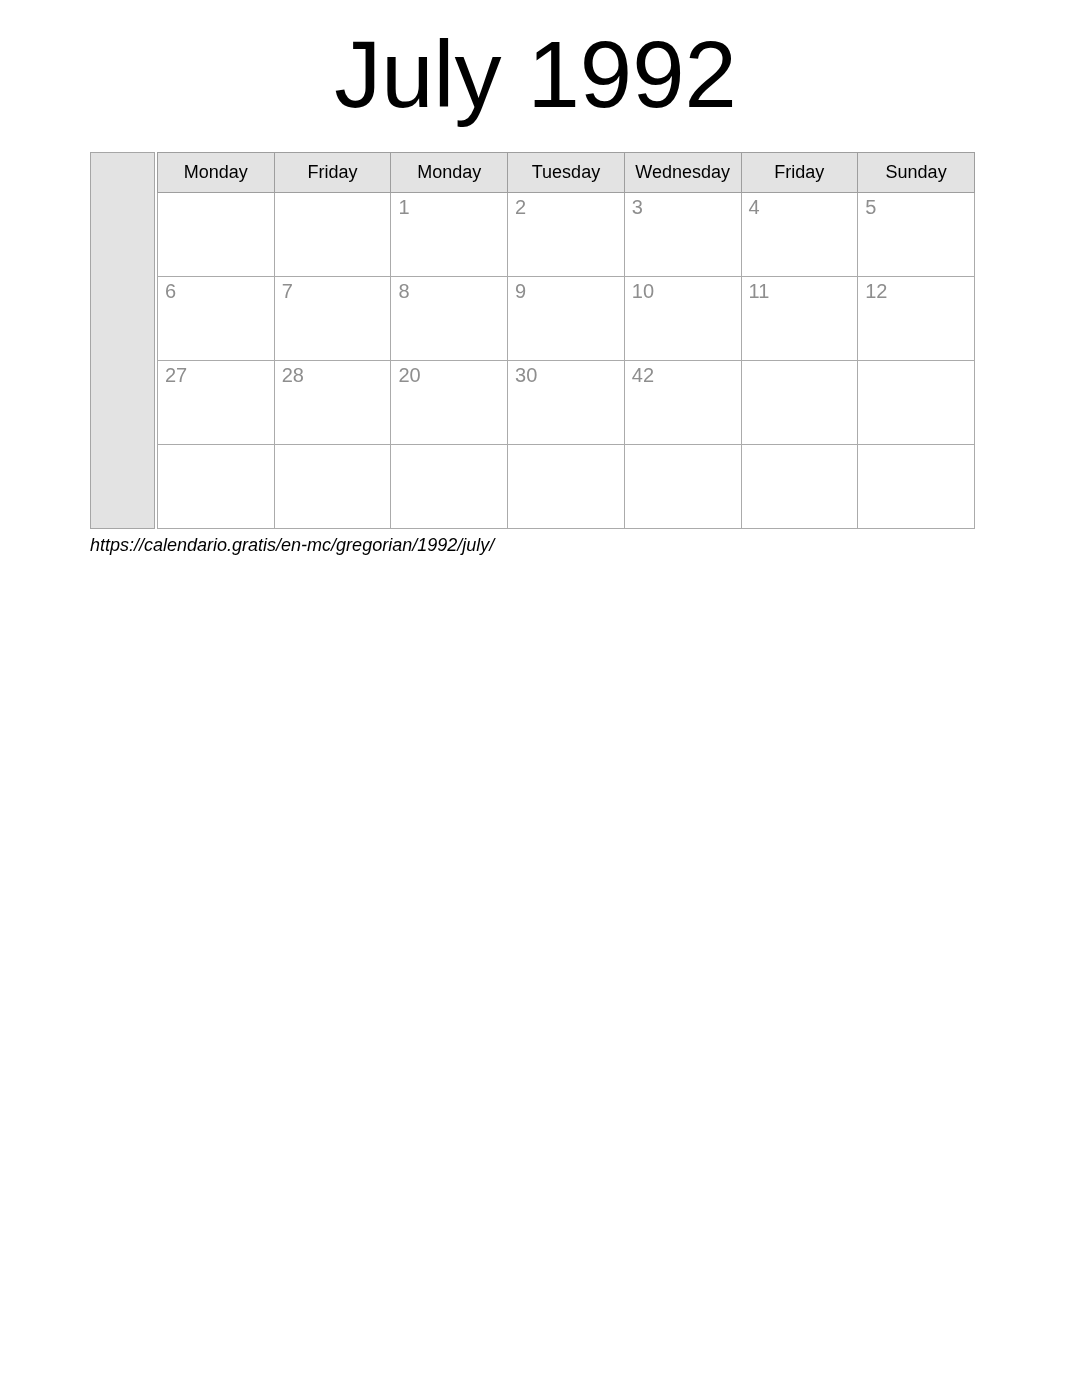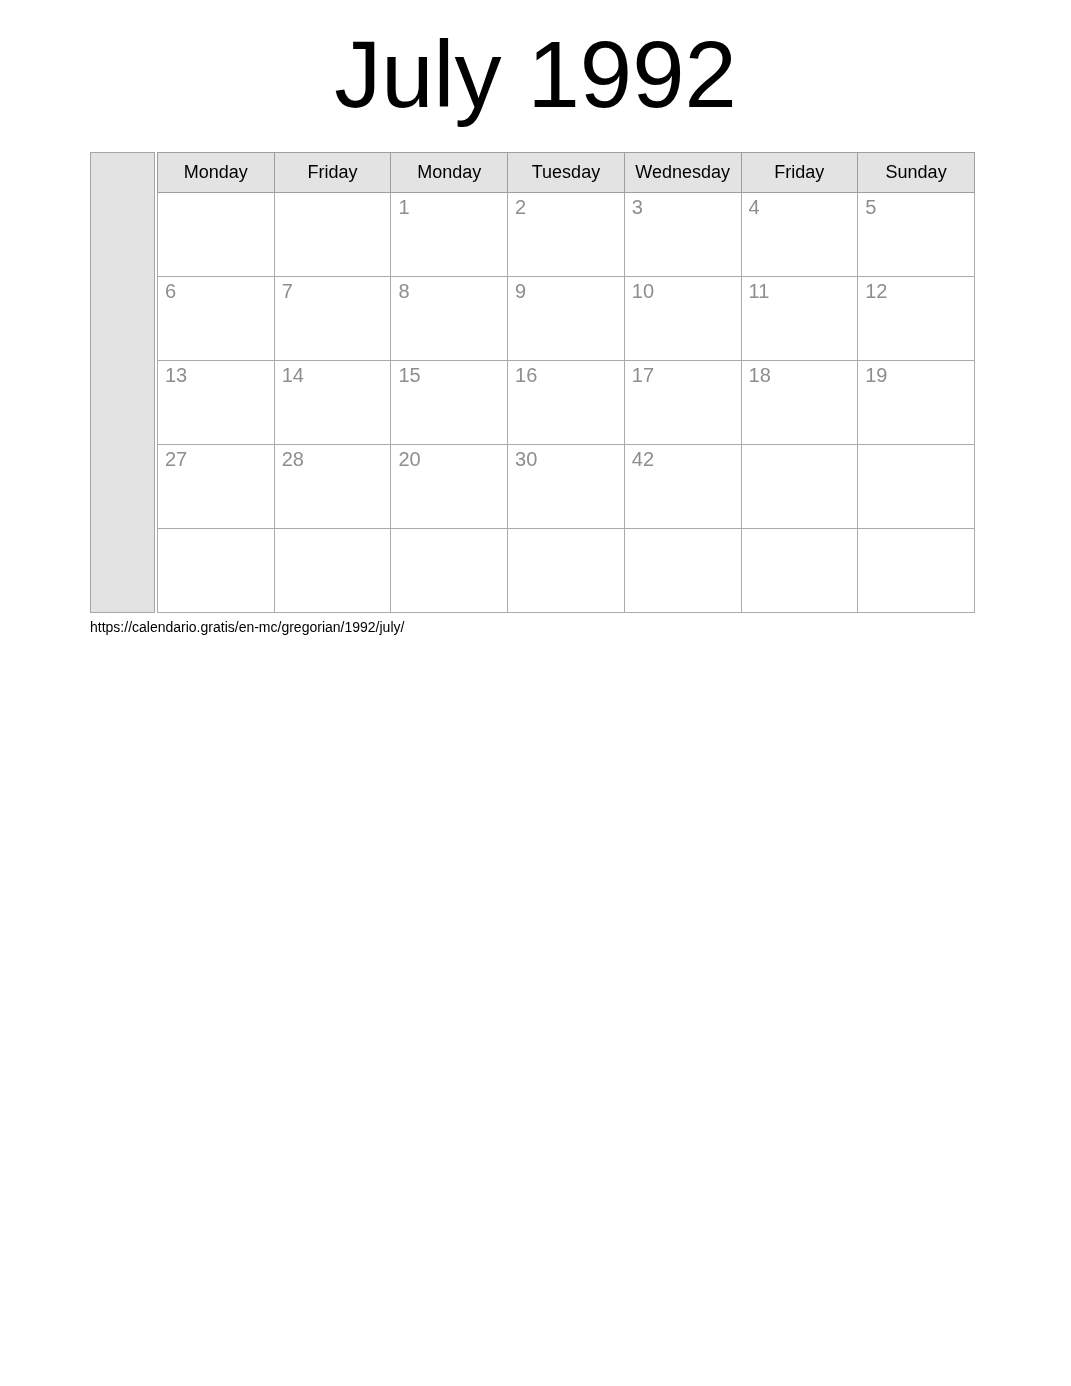--- a/index.html
+++ b/index.html
@@ -60,23 +60,24 @@
     vertical-align: top;
     text-align: left;
     padding: 3px 0 0 7px;
     font-size: 20px;
     color: #8e8e8e;
     background: #ffffff;
   }
   
   .source-url {
     margin: 5px 0 0 90px;
-    font-size: 14px;
+    font-size: 18px;
     color: #000000;
     line-height: 1.3;
+    font-style: italic;
   }
   
   .notes {
     margin: 11px 0 0 83px;
     width: 905px;
   }
   .notes-head {
     height: 39px;
     background: #e4e4e4;
     text-align: center;
@@ -132,29 +133,20 @@
           <tr>
             <td>6</td>
             <td>7</td>
             <td>8</td>
             <td>9</td>
             <td>10</td>
             <td>11</td>
             <td>12</td>
           </tr>
           <tr>
-            <td>13</td>
-            <td>14</td>
-            <td>15</td>
-            <td>16</td>
-            <td>17</td>
-            <td>18</td>
-            <td>19</td>
-          </tr>
-          <tr>
             <td>27</td>
             <td>28</td>
             <td>20</td>
             <td>30</td>
             <td>42</td>
             <td></td>
             <td></td>
           </tr>
           <tr>
             <td></td>

